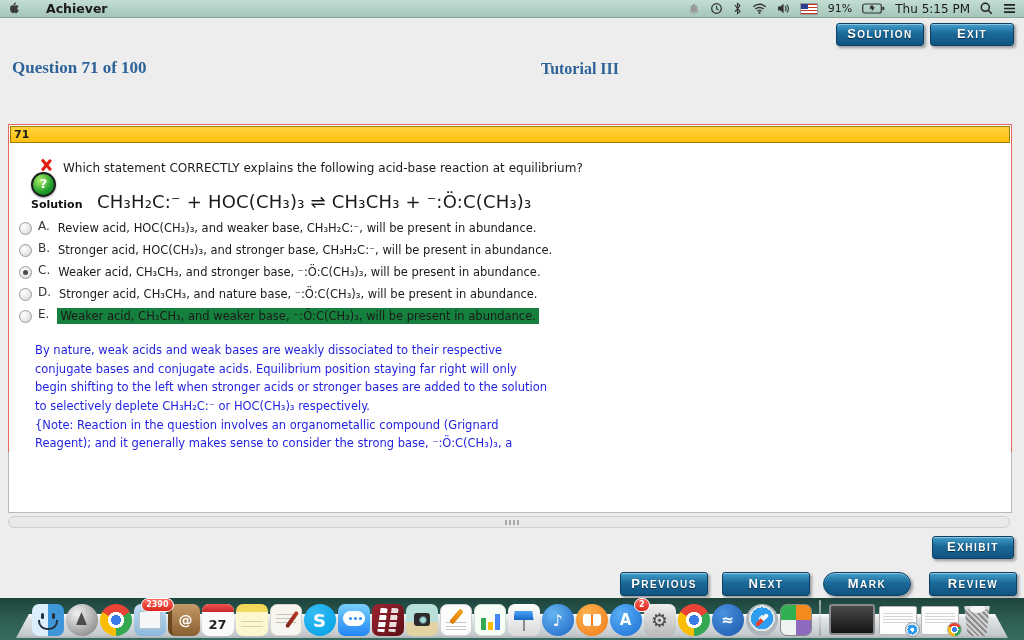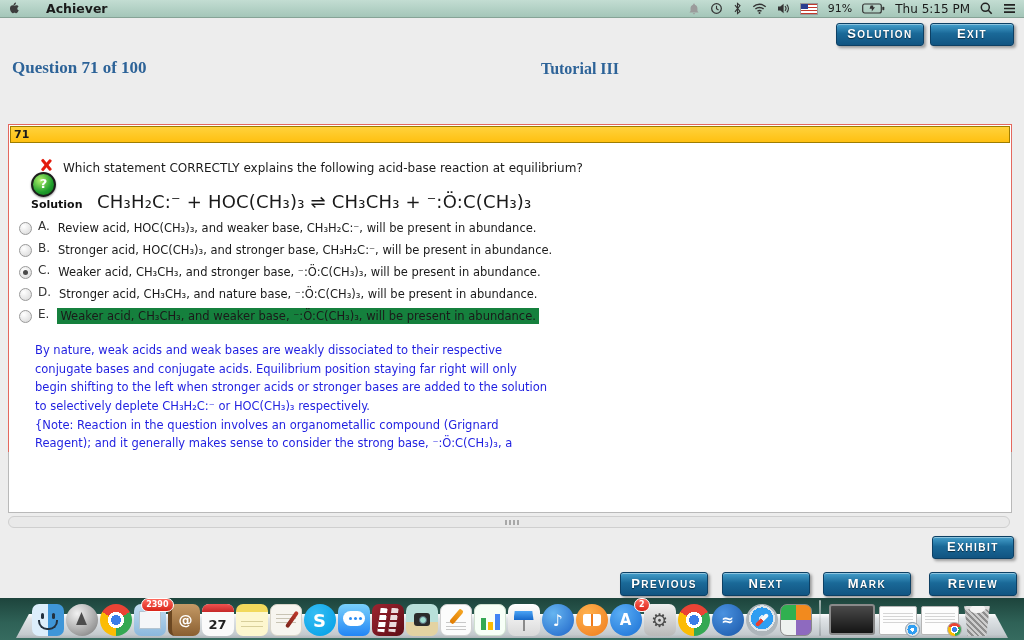--- a/index.html
+++ b/index.html
@@ -26,21 +26,21 @@
     letter-spacing:1.5px;text-align:center;line-height:20px;text-transform:uppercase;
     font-family:"Liberation Sans",sans-serif;
     box-shadow:2px 2px 3px rgba(0,0,0,.35), inset 0 1px 0 rgba(255,255,255,.4);
     text-shadow:0 1px 1px rgba(0,0,0,.55);cursor:pointer;}
   .btn::first-letter{font-size:13px;}
   .btn-solution{left:836px;top:23px;width:86px;height:21px;}
   .btn-exit{left:930px;top:23px;width:82px;height:21px;}
   .btn-exhibit{left:932px;top:536px;width:80px;height:21px;}
   .btn-previous{left:620px;top:572px;width:86px;height:22px;line-height:22px;}
   .btn-next{left:722px;top:572px;width:86px;height:22px;line-height:22px;}
-  .btn-mark{left:823px;top:572px;width:86px;height:22px;line-height:22px;}
+  .btn-mark{left:823px;top:572px;width:86px;height:22px;line-height:22px;border-radius:12px;}
   .btn-review{left:929px;top:572px;width:86px;height:22px;line-height:22px;}
 
   
   .q-counter{position:absolute;left:12px;top:58px;font-family:"Liberation Serif","DejaVu Serif",serif;
     font-weight:bold;font-size:17px;color:#2d6398;}
   .tut-title{position:absolute;left:500px;top:60px;width:160px;text-align:center;
     font-family:"Liberation Serif","DejaVu Serif",serif;font-weight:bold;font-size:16px;color:#2d6398;}
 
   
   .panel-top{position:absolute;left:8px;top:96px;width:1002px;height:354px;

